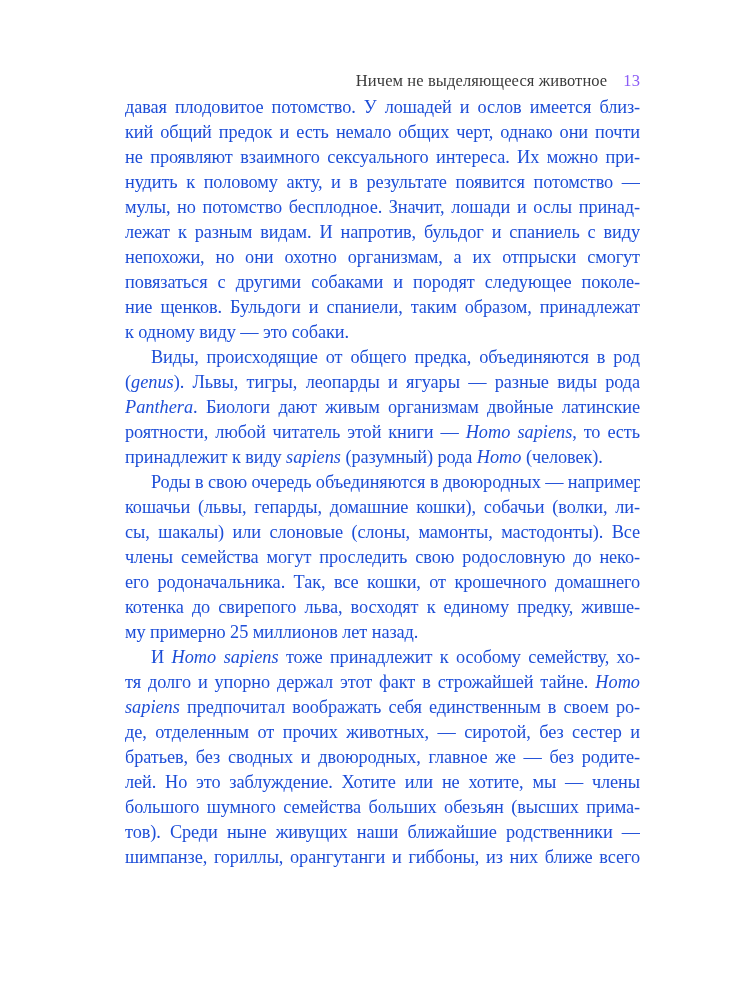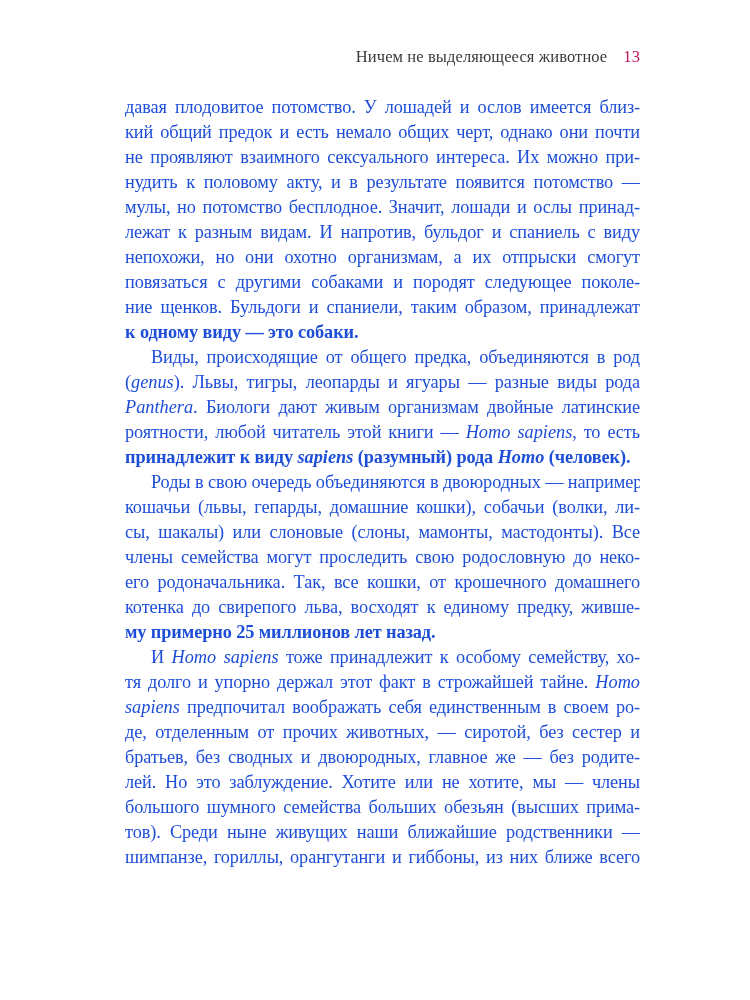--- a/index.html
+++ b/index.html
@@ -25,22 +25,23 @@
     justify-content: flex-end;
     align-items: baseline;
     gap: 16px;
     font-size: 16.5px;
     line-height: 22px;
     color: #3a3a3a;
     letter-spacing: 0.1px;
   }
   .page-number {
     font-size: 16.5px;
-    color: #be185d;
+    color: #8b5cf6;
     font-variant-numeric: oldstyle-nums;
+    margin-top: 24px;
   }
   .body-text {
     position: absolute;
     top: 95px;
     left: 125px;
     width: 515px;
     color: #1d4ed8;
     font-size: 18.3px;
     letter-spacing: -0.1px;
   }
@@ -50,21 +51,20 @@
     white-space: nowrap;
     overflow: hidden;
     text-align: justify;
     text-align-last: justify;
   }
   .line.indent {
     padding-left: 26px;
   }
   .line.last {
     text-align-last: left;
-    font-weight: bold;
   }
   .line i {
     font-style: italic;
     letter-spacing: 0;
   }
 </style>
 </head>
 <body>
 
 <div class="page">

